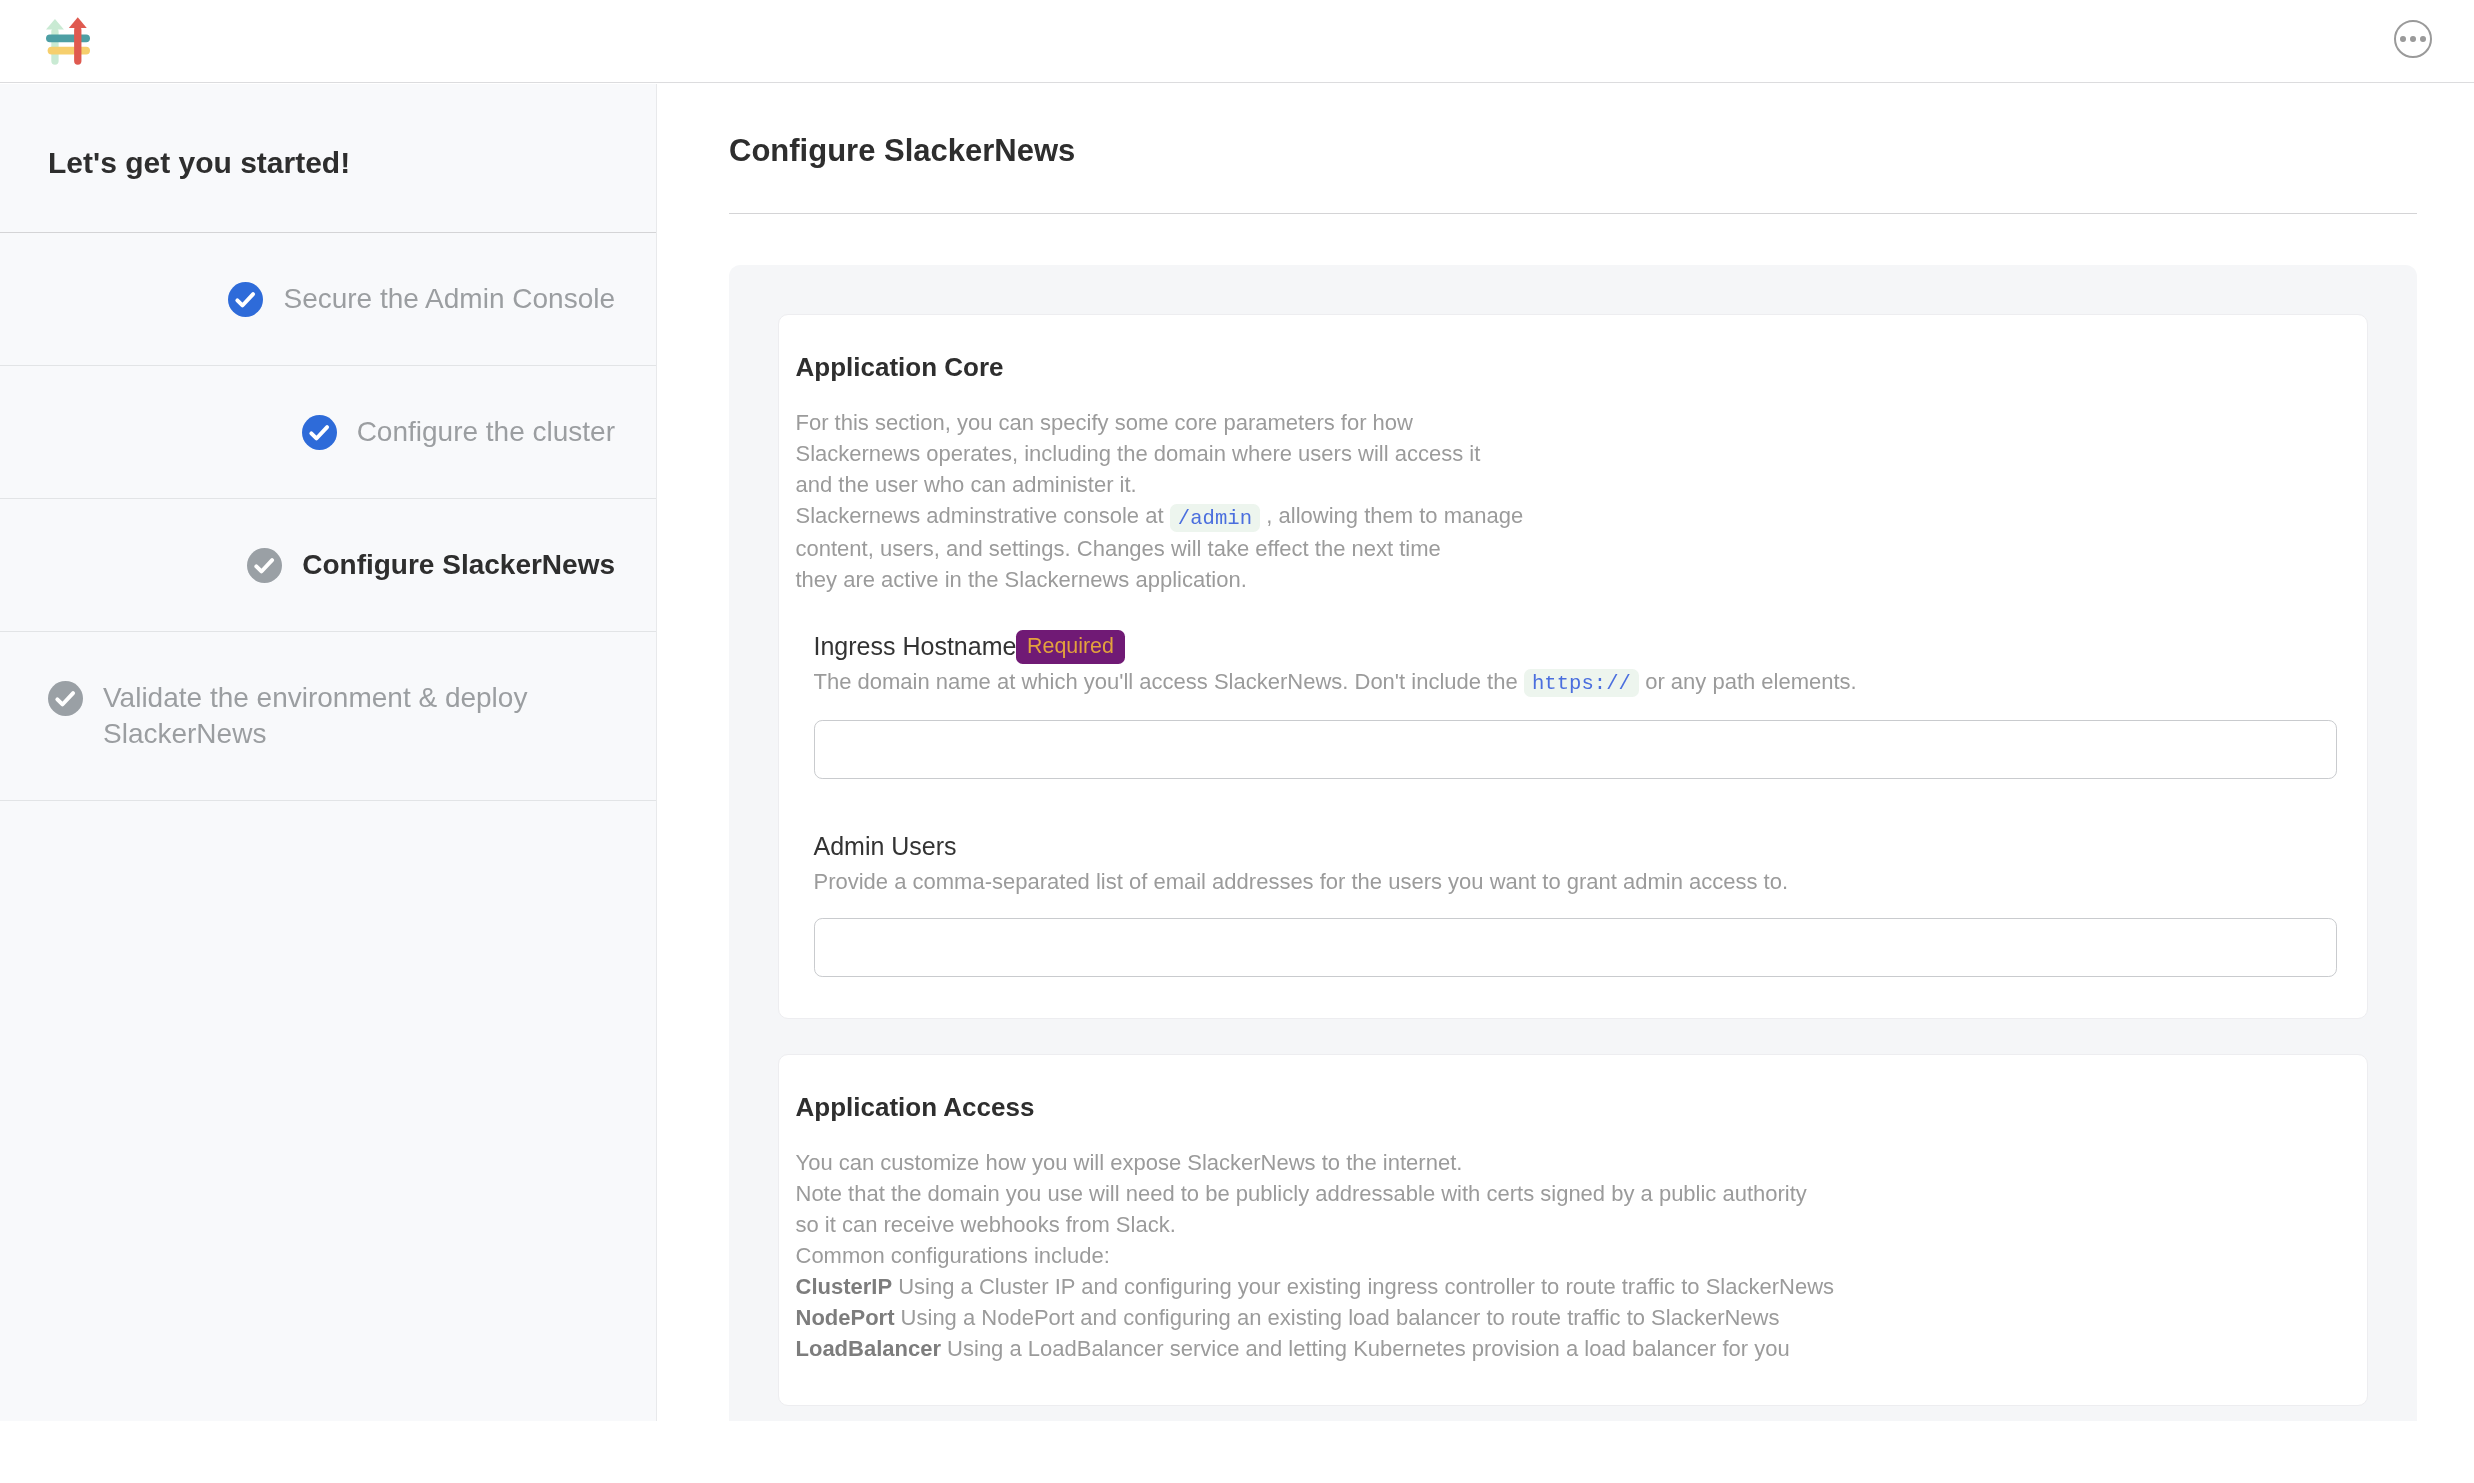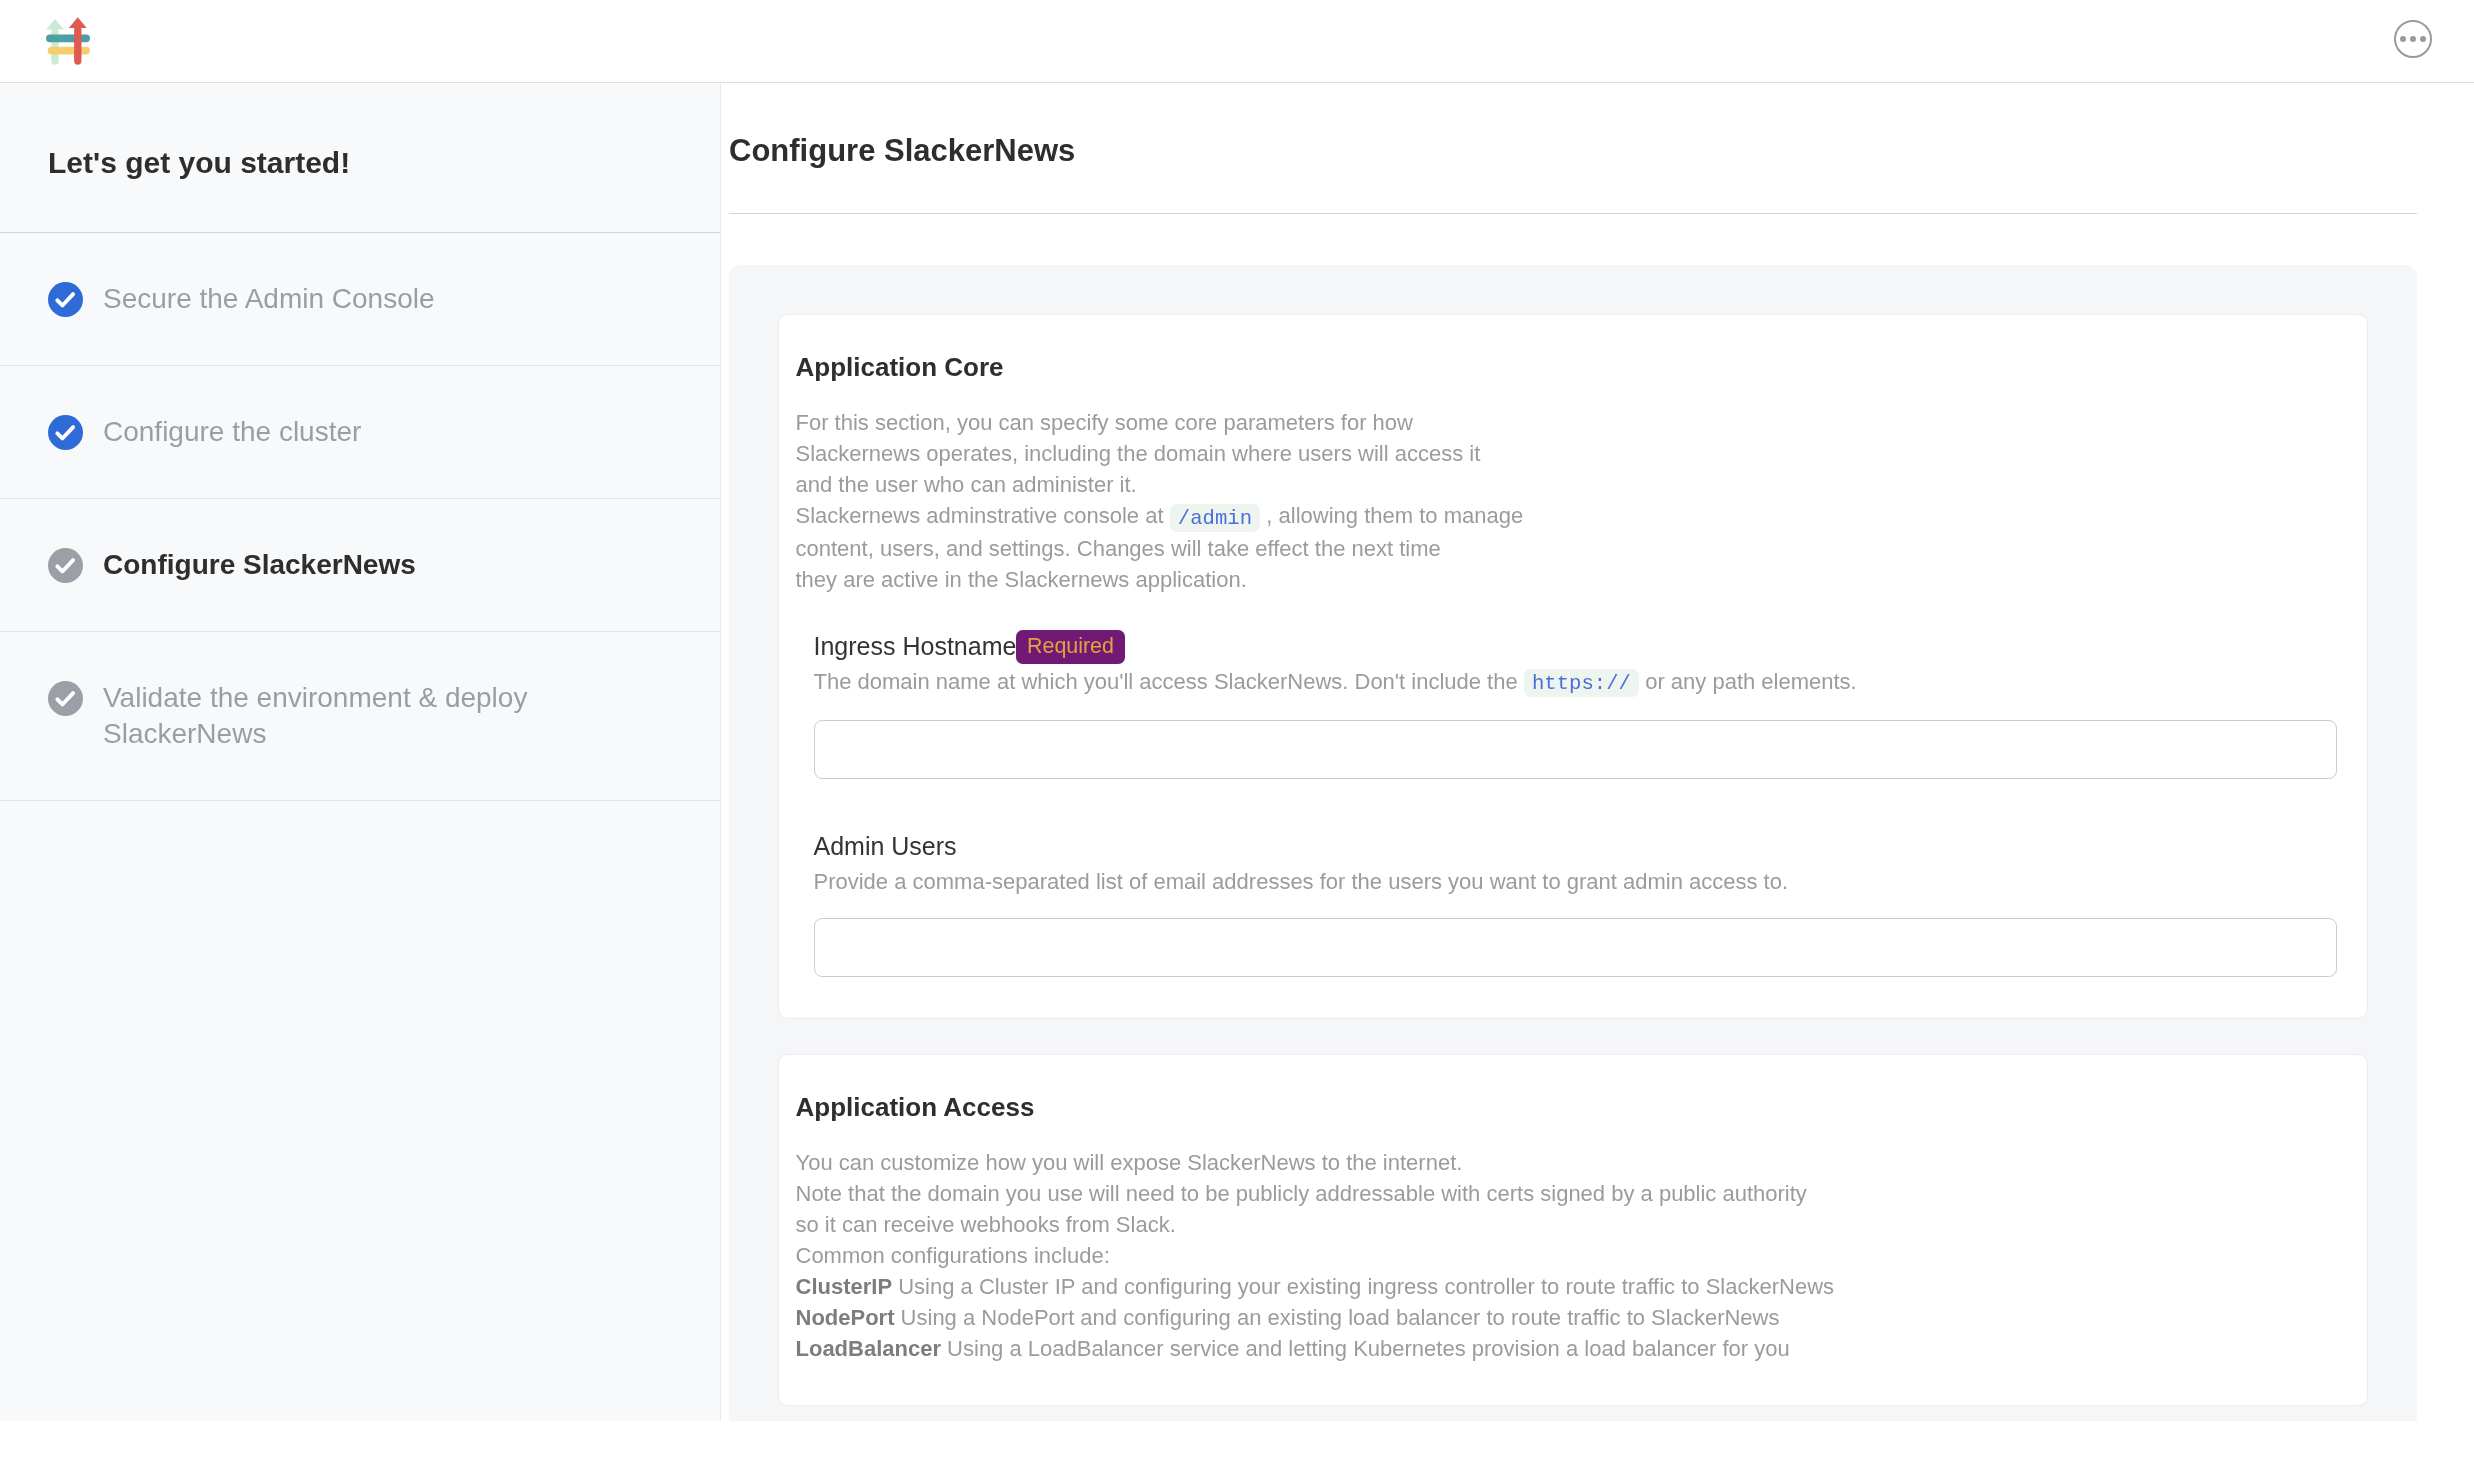--- a/index.html
+++ b/index.html
@@ -9,27 +9,27 @@
   
   .header{position:absolute;top:0;left:0;right:0;height:82px;background:#fff;
           border-bottom:1.6px solid #dcdcde;z-index:20;}
   .logo{position:absolute;left:46px;top:16.5px;width:44px;height:48px;}
   .menu-btn{position:absolute;right:43px;top:20px;width:38px;height:38px;border-radius:50%;
             border:2.5px solid #9a9a9a;background:transparent;display:flex;align-items:center;
             justify-content:center;gap:4.1px;cursor:pointer;box-sizing:border-box;}
   .menu-btn .dot{width:5.8px;height:5.8px;border-radius:50%;background:#9a9a9a;}
 
   
-  .sidebar{position:absolute;top:84px;left:0;width:721px;bottom:63px;background:#f8f9fb;
+  .sidebar{position:absolute;top:84px;left:0;width:657px;bottom:63px;background:#f8f9fb;
            border-right:0.8px solid #e8e9eb;box-sizing:border-box;z-index:5;}
   .sb-heading{padding:61px 48px 51px 48px;font-size:30px;font-weight:bold;color:#2e2e2e;
               border-bottom:1.6px solid #d4d4d6;line-height:36px;}
   .steps{list-style:none;margin:0;padding:0;}
   .step{display:flex;align-items:flex-start;gap:20px;padding:48px 41px 48px 48px;
-        border-bottom:1.6px solid #e2e4e6;cursor:pointer;}
+        border-bottom:1.6px solid #e2e4e6;cursor:pointer;justify-content:flex-end;}
   .step .ck{flex:0 0 auto;margin-top:0.8px;}
   .step-label{font-size:28px;line-height:36px;color:#9b9ea1;}
   .step--active .step-label{color:#2e2e2e;font-weight:bold;}
   .step--complete .cc{fill:#2e6bd9;}
   .step--active .cc,.step--pending .cc{fill:#9aa0a5;}
 
   
   .main{position:absolute;left:658px;top:84px;right:0;bottom:63px;background:#fff;overflow:hidden;}
   .main h1{margin:48px 0 0 71px;font-size:31px;line-height:38px;font-weight:bold;color:#2e2e2e;}
   .main .rule{margin:43px 58px 0 71px;height:0;border:none;border-top:1.6px solid #d4d4d6;}

